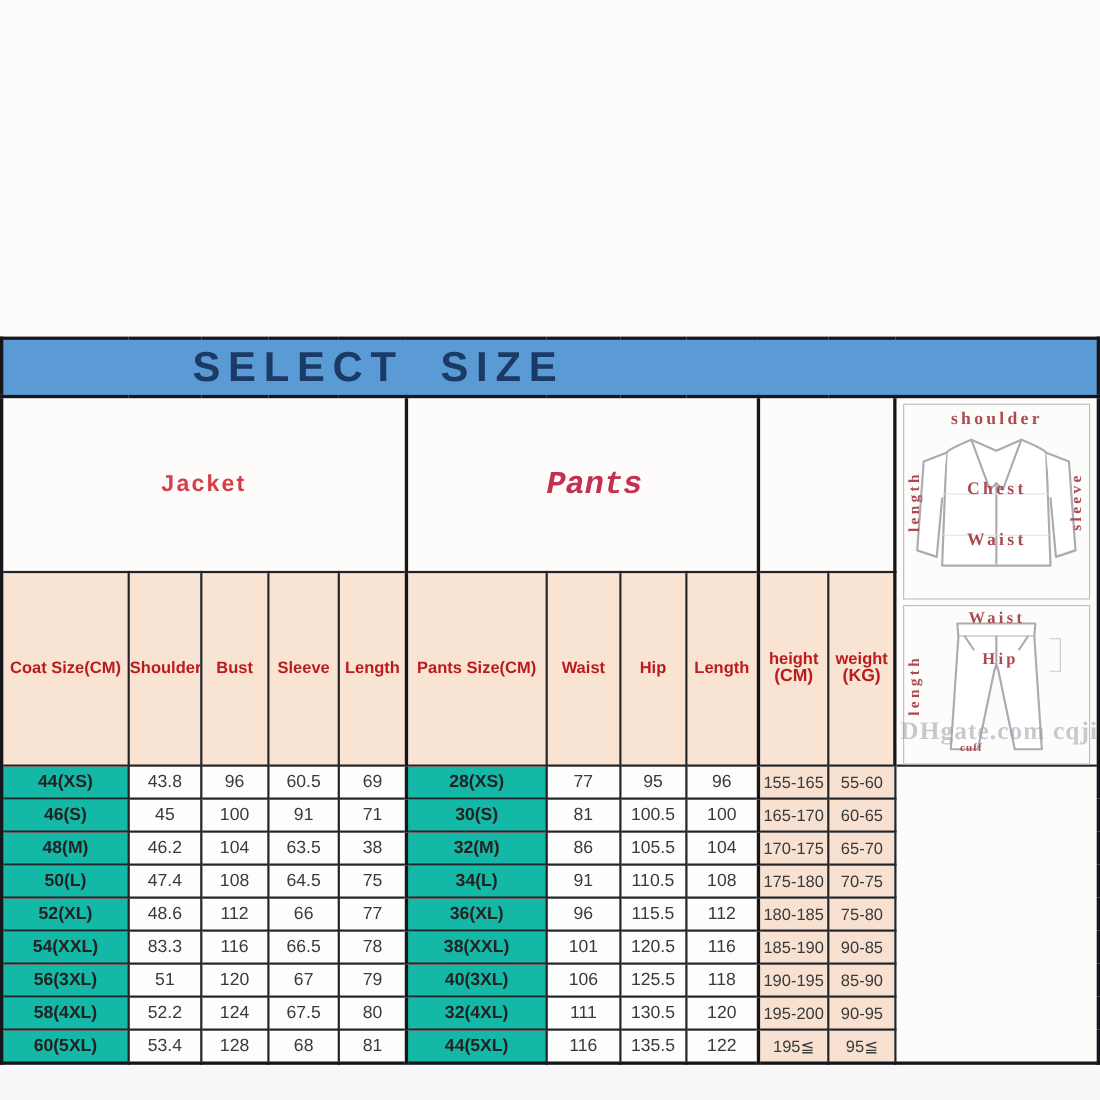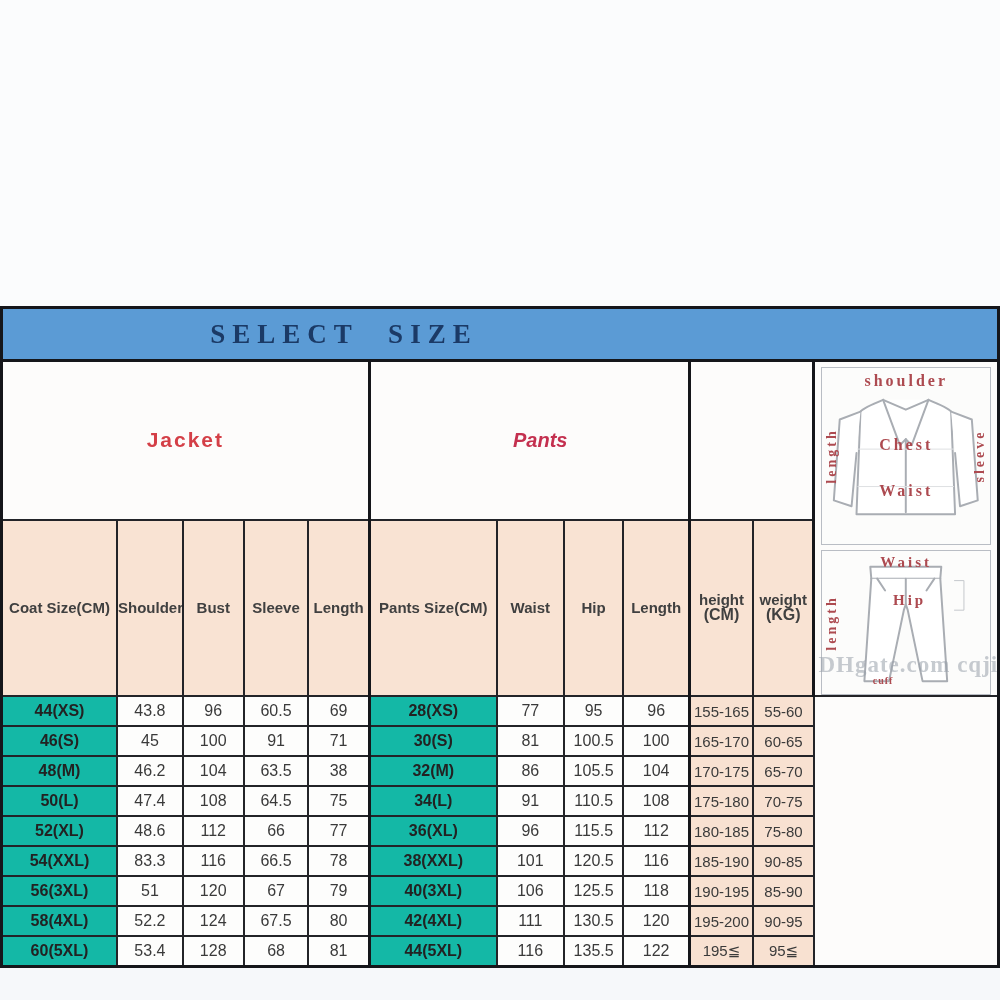--- a/index.html
+++ b/index.html
@@ -27,46 +27,46 @@
     overflow:hidden;
   }
   .thickL{border-left:3px solid #15161a;}
   
   tr.title-row td{
     height:50px;
     background:#5b9bd5;
     border-bottom:3px solid #15161a;
   }
   .title-text{
-    font-family:Liberation Serif, serif;
+    font-family:Liberation Sans, sans-serif;
     font-weight:bold;
-    font-size:27px;
+    font-size:38px;
     letter-spacing:7px;
     word-spacing:16px;
     color:#1b3a66;
     display:block;
     text-align:center;
     padding-right:312px;
   }
   
   tr.group-row td{height:39px;background:#fdfcfb;}
   .jacket-label{
     font-size:21px;font-weight:bold;
     color:#d43f47;letter-spacing:2px;
   }
   .pants-label{
-    font-family:Liberation Sans, sans-serif;
+    font-family:Liberation Mono, monospace;
     font-style:italic;font-weight:bold;
-    font-size:20px;color:#c4304f;padding-left:22px;
+    font-size:29px;color:#c4304f;padding-left:22px;
   }
   
   tr.header-row th{
     height:44px;
     background:#f9e3d3;
-    font-size:15px;font-weight:bold;color:#404040;
+    font-size:15px;font-weight:bold;color:#b91c1c;
   }
   tr.header-row th .unit{display:block;font-size:16px;font-weight:bold;margin-top:-2px;}
   
   tbody.size-rows td{
     height:28px;
     font-size:16px;
     color:#3a3a3a;
     background:#fdfdfc;
   }
   tbody.size-rows td.c-size{
@@ -298,21 +298,21 @@
           <td>118</td>
           <td class="c-peach thickL">190-195</td>
           <td class="c-peach">85-90</td>
         </tr>
         <tr>
           <td class="c-size">58(4XL)</td>
           <td>52.2</td>
           <td>124</td>
           <td>67.5</td>
           <td>80</td>
-          <td class="c-size thickL">42(4XL)</td>
+          <td class="c-size thickL">32(4XL)</td>
           <td>111</td>
           <td>130.5</td>
           <td>120</td>
           <td class="c-peach thickL">195-200</td>
           <td class="c-peach">90-95</td>
         </tr>
         <tr>
           <td class="c-size">60(5XL)</td>
           <td>53.4</td>
           <td>128</td>

